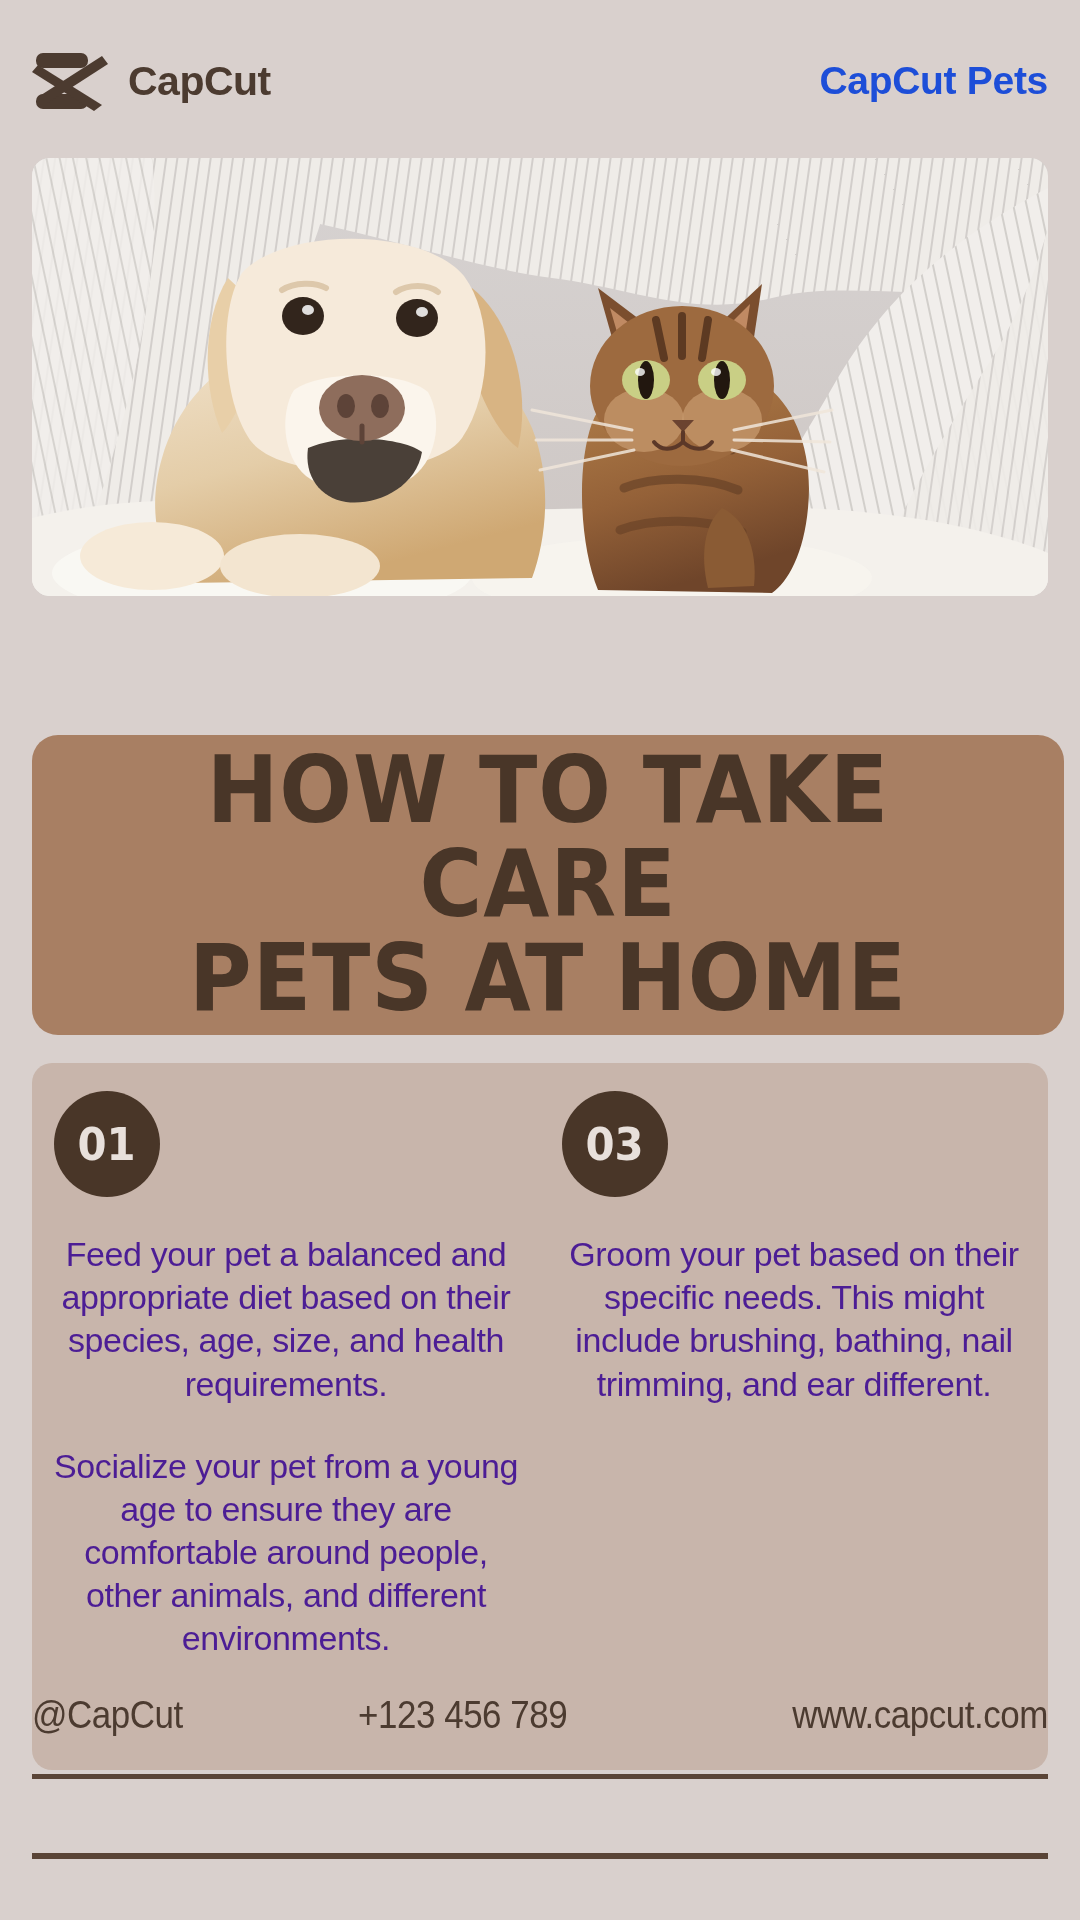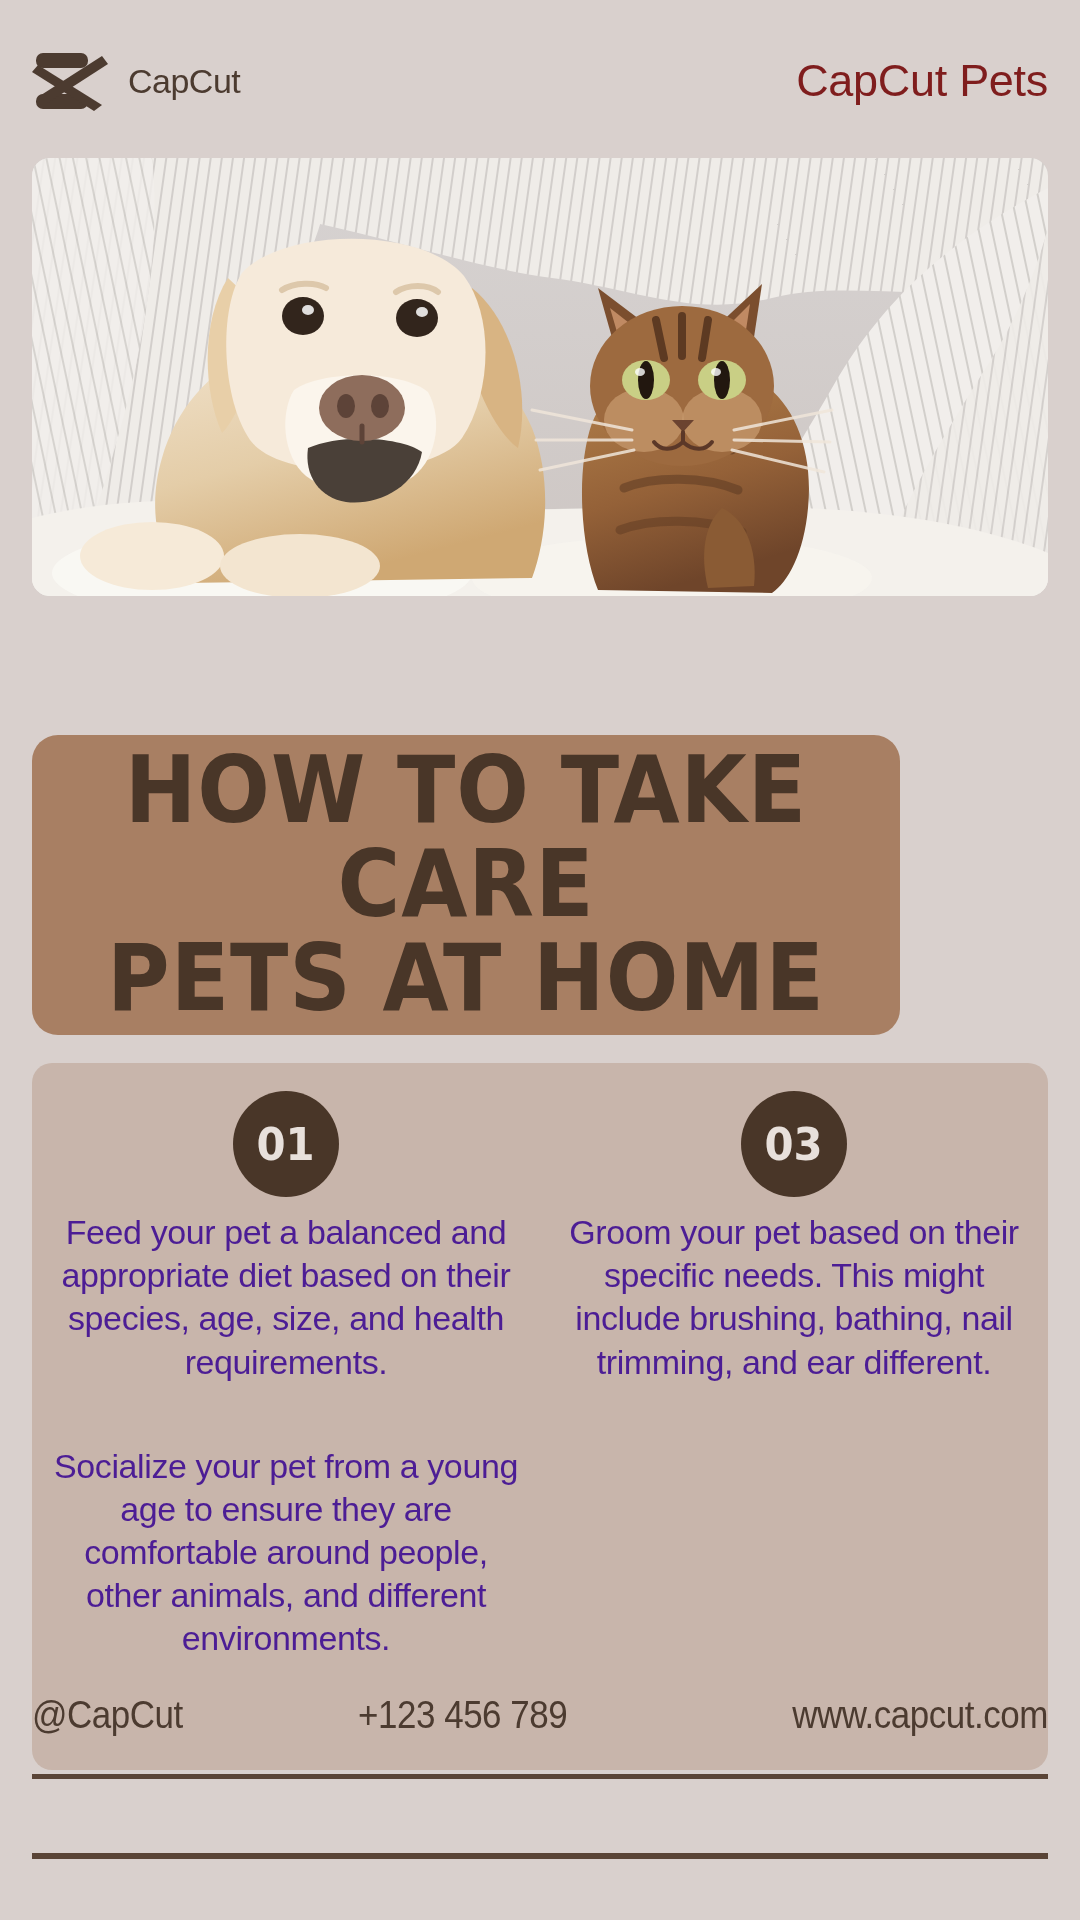--- a/index.html
+++ b/index.html
@@ -43,30 +43,30 @@
     gap: 20px;
   }
 
   .logo-mark {
     width: 76px;
     height: 60px;
     display: block;
   }
 
   .brand-name {
-    font-size: 34px;
+    font-size: 41px;
     color: #4c3b30;
     letter-spacing: -0.5px;
-    font-weight: 400;
+    font-weight: 700;
   }
 
   .header-right {
-    font-size: 45px;
-    color: #7f1d1d;
-    font-weight: 400;
+    font-size: 39px;
+    color: #1d4ed8;
+    font-weight: 700;
     letter-spacing: -0.3px;
   }
 
   
   .photo {
     position: absolute;
     top: 158px;
     left: 32px;
     width: 1016px;
     height: 438px;
@@ -75,21 +75,21 @@
     background: #cfc9c6;
   }
 
   .photo svg { display: block; width: 100%; height: 100%; }
 
   
   .title-band {
     position: absolute;
     top: 735px;
     left: 32px;
-    width: 868px;
+    width: 1032px;
     height: 300px;
     background: #a87f63;
     border-radius: 26px;
     display: flex;
     flex-direction: column;
     align-items: center;
     justify-content: center;
   }
 
   .title-line {
@@ -120,22 +120,23 @@
     display: grid;
     grid-template-columns: 1fr 1fr;
     grid-template-rows: 1fr 1fr;
     width: 100%;
     height: 100%;
   }
 
   .tip {
     display: flex;
     flex-direction: column;
-    align-items: center;
+    align-items: flex-start;
     padding: 28px 22px 10px 22px;
+    gap: 22px;
   }
 
   .tip-2, .tip-4 { padding-left: 14px; padding-right: 14px; }
 
   .badge {
     width: 106px;
     height: 106px;
     border-radius: 50%;
     background: #493628;
     display: flex;

